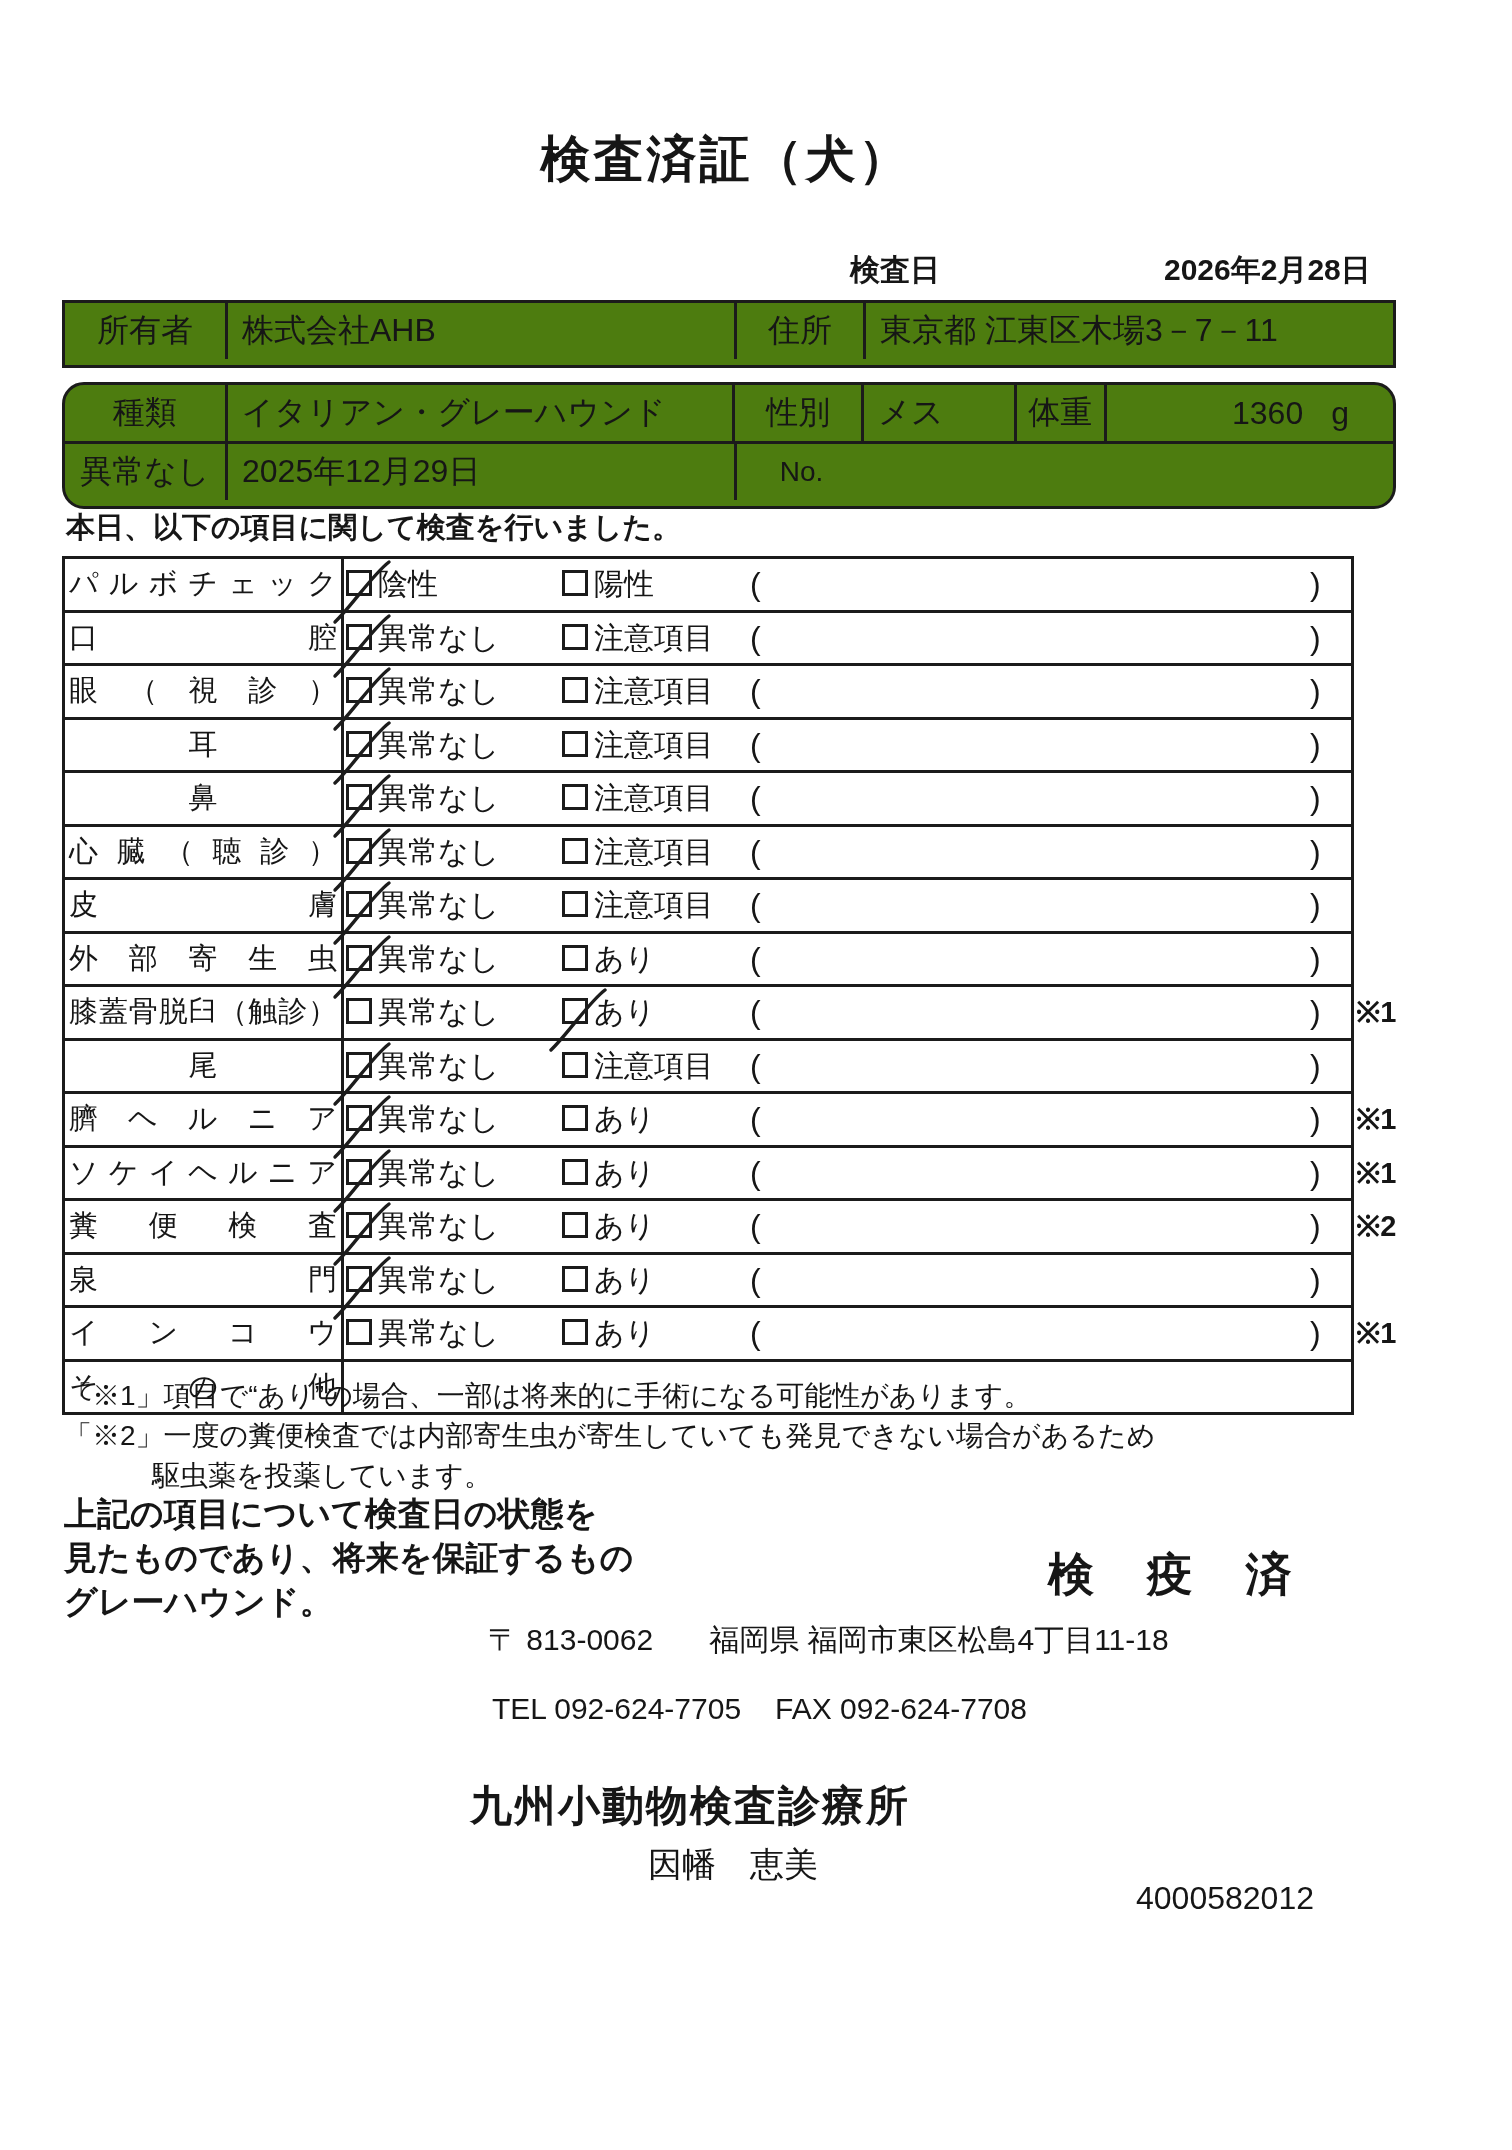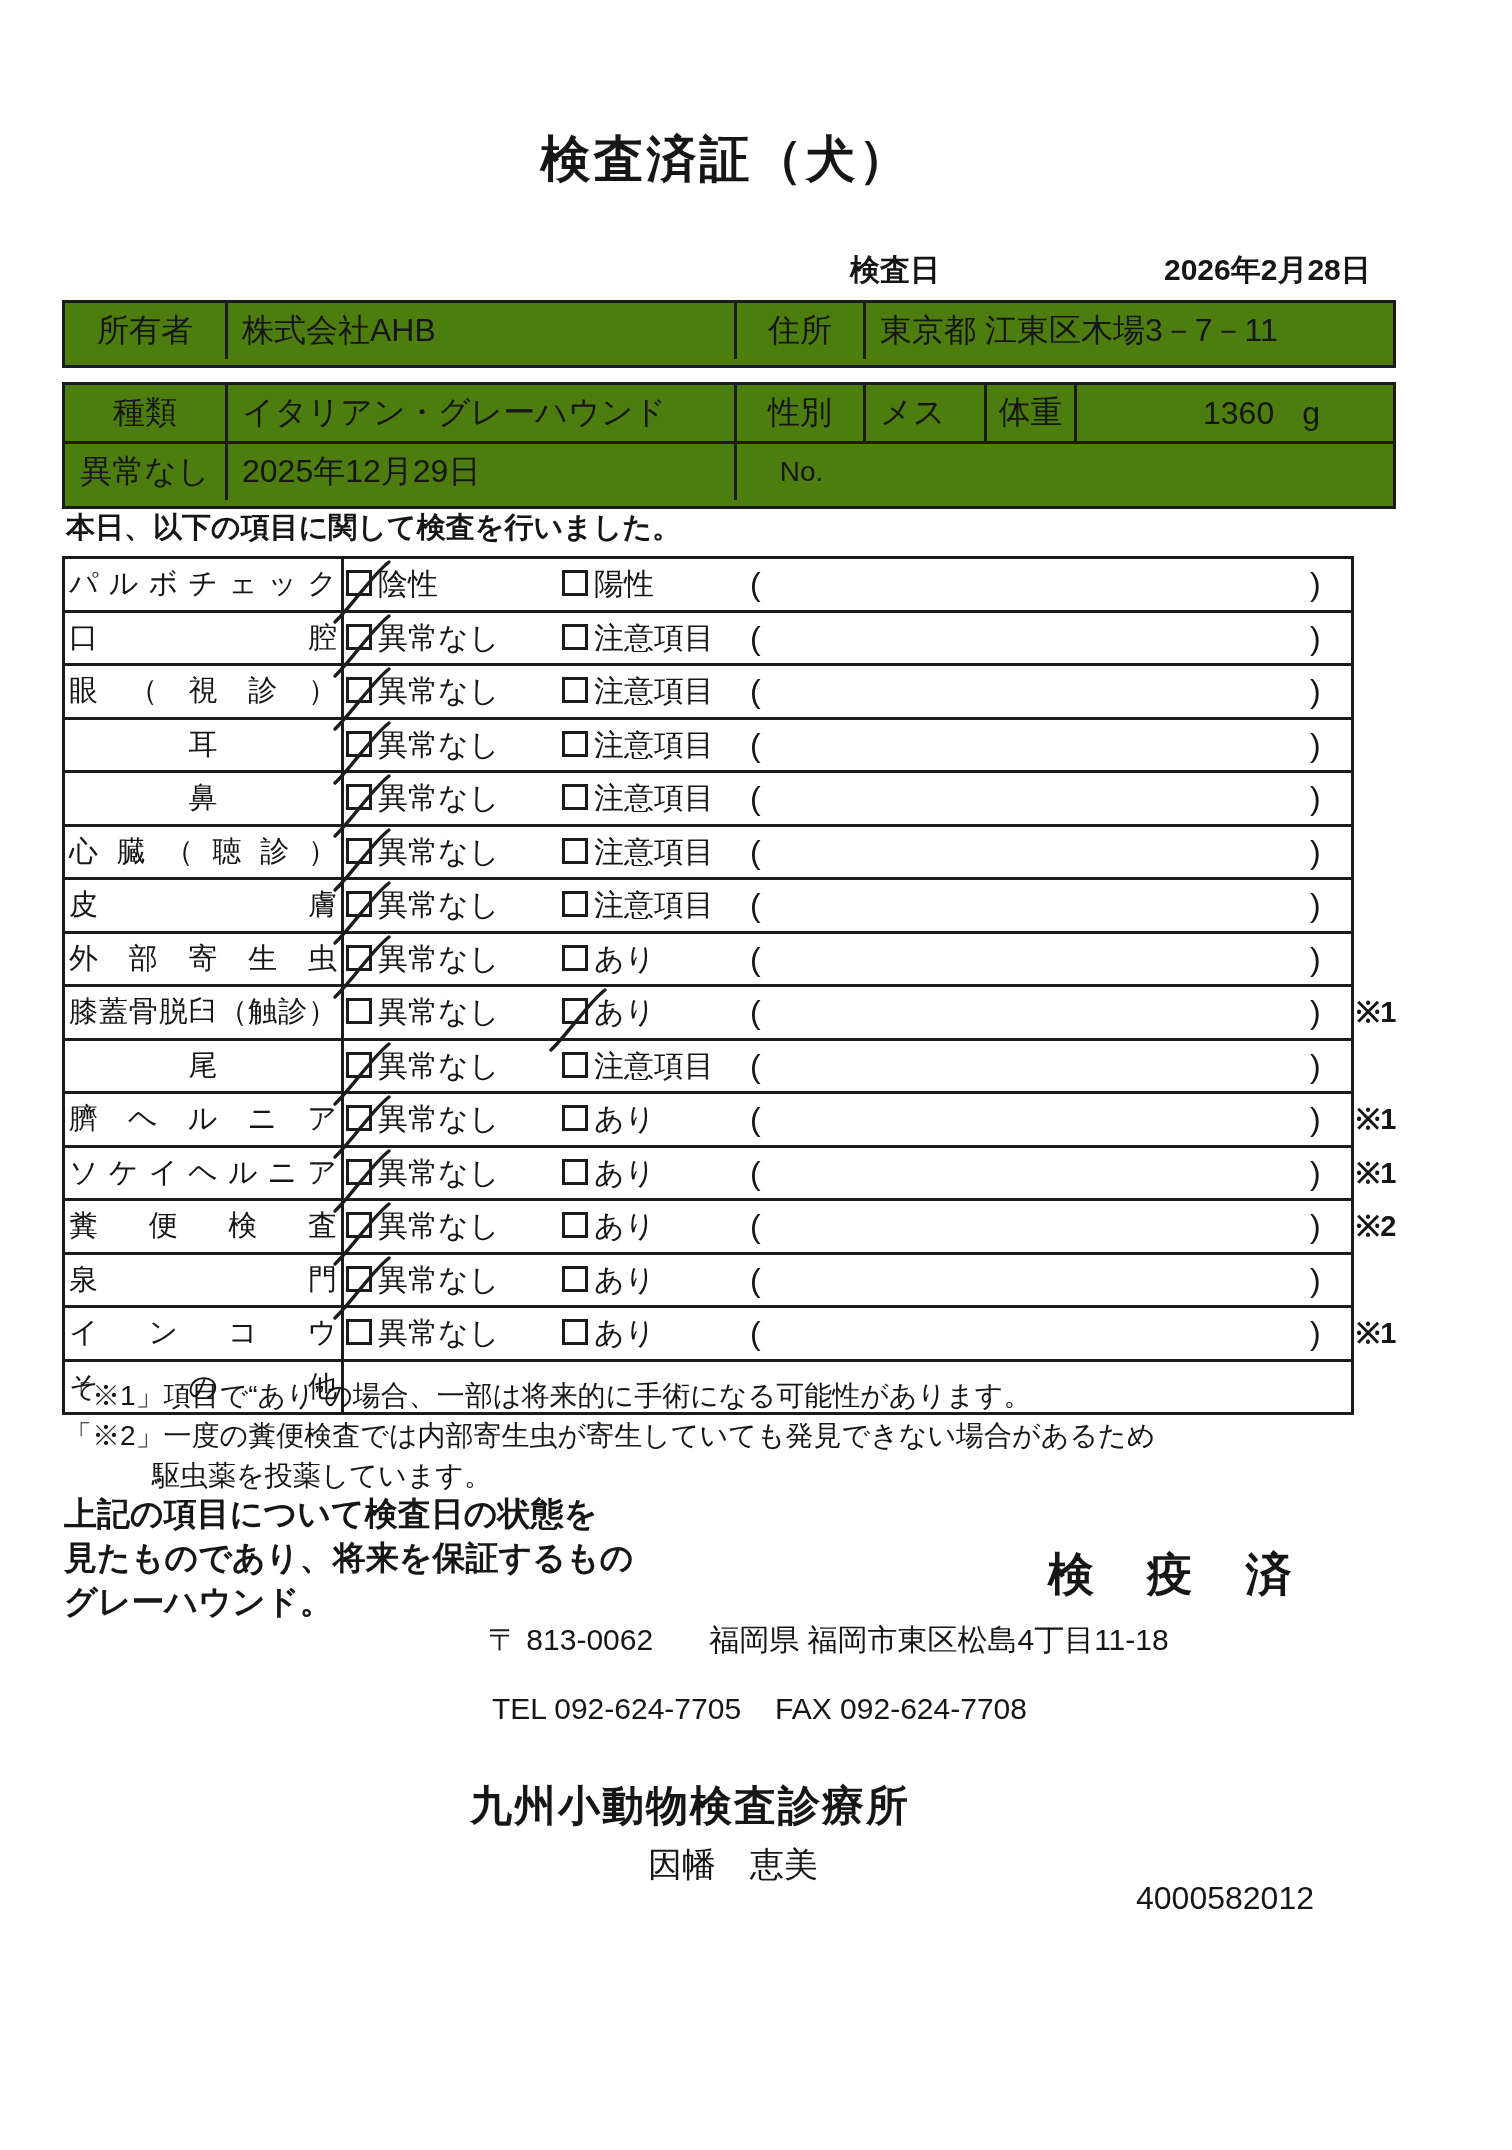--- a/index.html
+++ b/index.html
@@ -8,29 +8,29 @@
     font-family:"Liberation Sans",sans-serif;color:#161616;overflow:hidden;
   }
   .abs{position:absolute;}
   
   .title{left:62px;top:126px;width:1328px;text-align:center;font-size:50px;font-weight:800;letter-spacing:3px;}
   .insp-date-label{left:850px;top:250px;font-size:30px;font-weight:600;}
   .insp-date-value{left:1164px;top:250px;font-size:30px;font-weight:600;}
   
   .info-table{left:62px;border:3px solid #1b1b1b;background:#4d7c0f;}
   .owner{top:300px;width:1328px;height:62px;}
-  .pet{top:382px;width:1328px;height:121px;}
+  .pet{top:382px;width:1328px;height:121px;border-radius:22px;}
   .itr{display:flex;height:56px;}
   .pet .itr{border-bottom:3px solid #1b1b1b;}
   .pet .itr:last-child{border-bottom:none;}
   .ic{box-sizing:border-box;border-right:3px solid #1b1b1b;display:flex;align-items:center;font-size:32px;font-weight:500;white-space:nowrap;overflow:visible;}
   .ic:last-child{border-right:none;}
   .lab-c{justify-content:center;}
   .val-c{padding-left:14px;}
-  .w163{width:163px;} .w509{width:509px;} .w129{width:129px;} .w139{width:121px;} .w95{width:90px;} .w287{width:287px;} .w521{width:521px;}
+  .w163{width:163px;} .w509{width:509px;} .w129{width:129px;} .w139{width:153px;} .w95{width:90px;} .w287{width:287px;} .w521{width:521px;}
   .weight-cell{justify-content:flex-end;padding-right:44px;gap:28px;}
   .no-font{font-size:28px;}
   
   .intro{left:66px;top:508px;font-size:29px;font-weight:600;}
   
   .m-table{left:62px;top:556px;width:1286px;border:3px solid #1b1b1b;box-sizing:content-box;}
   .row{position:relative;height:50.5px;border-top:3px solid #1b1b1b;overflow:visible;}
   .row:first-child{border-top:none;}
   .lab{
     position:absolute;left:0;top:0;width:268px;height:100%;

